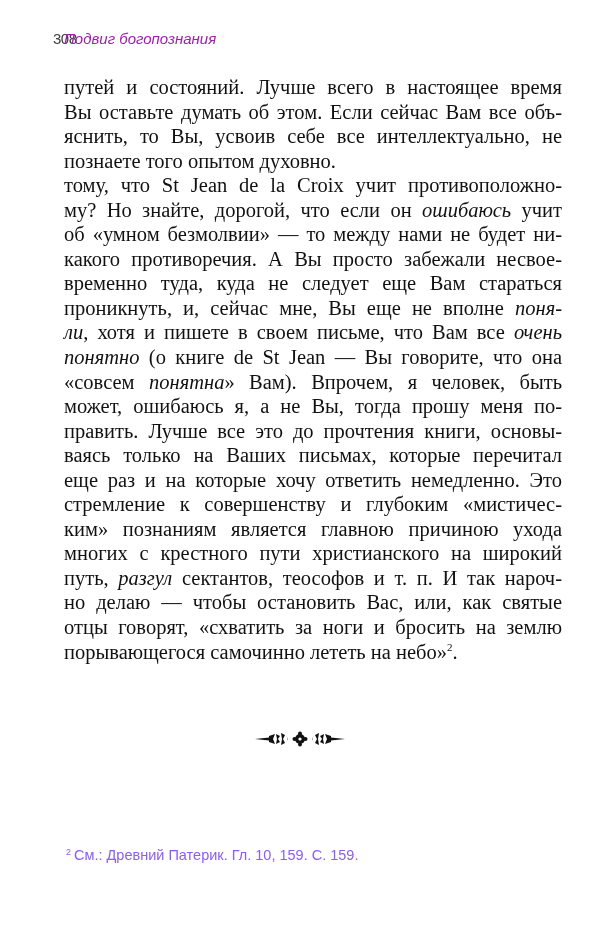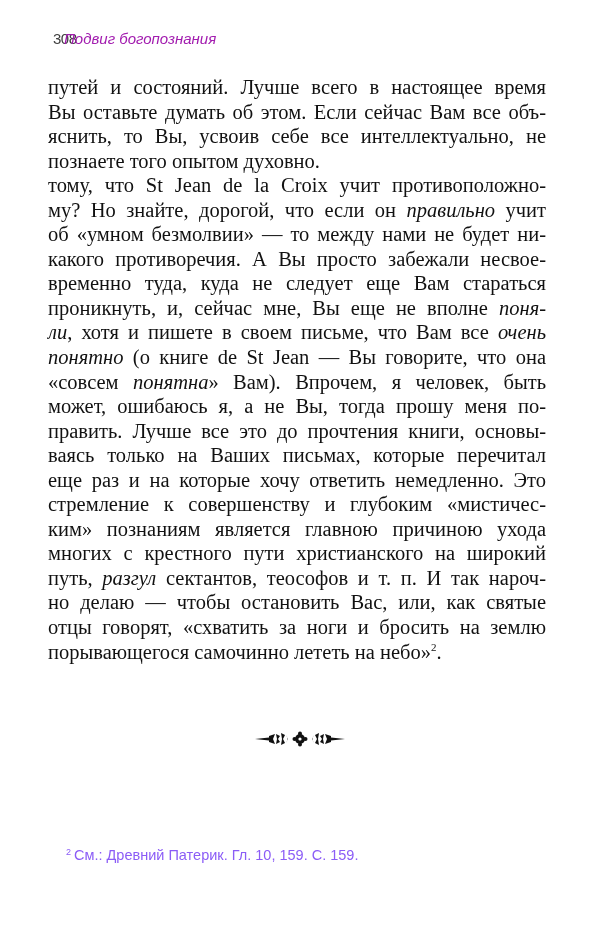--- a/index.html
+++ b/index.html
@@ -37,21 +37,21 @@
     top: 0;
     text-align: left;
     font-family: "Liberation Sans", sans-serif;
     font-style: italic;
     font-size: 15px;
     color: #a21caf;
   }
   .body-text {
     position: absolute;
     top: 75px;
-    left: 48px;
+    left: 64px;
     width: 498px;
     font-family: "Liberation Serif", serif;
     font-size: 20.5px;
     line-height: 24.55px;
     color: #111;
   }
   .line {
     display: block;
     white-space: nowrap;
     text-align: justify;
@@ -107,21 +107,21 @@
   <span class="running-title">Подвиг богопознания</span>
 </div>
 
 <div class="body-text">
   <span class="line"><span>путей и состояний. Лучше всего в настоящее время</span></span>
   <span class="line"><span>Вы оставьте думать об этом. Если сейчас Вам все объ-</span></span>
   <span class="line"><span>яснить, то Вы, усвоив себе все интеллектуально, не</span></span>
   <span class="line last"><span>познаете того опытом духовно.</span></span>
 
   <span class="line"><span>тому, что St Jean de la Croix учит противоположно-</span></span>
-  <span class="line"><span>му? Но знайте, дорогой, что если он </span><em>правильно</em><span> учит</span></span>
+  <span class="line"><span>му? Но знайте, дорогой, что если он </span><em>ошибаюсь</em><span> учит</span></span>
   <span class="line"><span>об «умном безмолвии» — то между нами не будет ни-</span></span>
   <span class="line"><span>какого противоречия. А Вы просто забежали несвое-</span></span>
   <span class="line"><span>временно туда, куда не следует еще Вам стараться</span></span>
   <span class="line"><span>проникнуть, и, сейчас мне, Вы еще не вполне </span><em>поня-</em></span>
   <span class="line"><em>ли</em><span>, хотя и пишете в своем письме, что Вам все </span><em>очень</em></span>
   <span class="line"><em>понятно</em><span> (о книге de St Jean — Вы говорите, что она</span></span>
   <span class="line"><span>«совсем </span><em>понятна</em><span>» Вам). Впрочем, я человек, быть</span></span>
   <span class="line"><span>может, ошибаюсь я, а не Вы, тогда прошу меня по-</span></span>
   <span class="line"><span>править. Лучше все это до прочтения книги, основы-</span></span>
   <span class="line"><span>ваясь только на Ваших письмах, которые перечитал</span></span>

